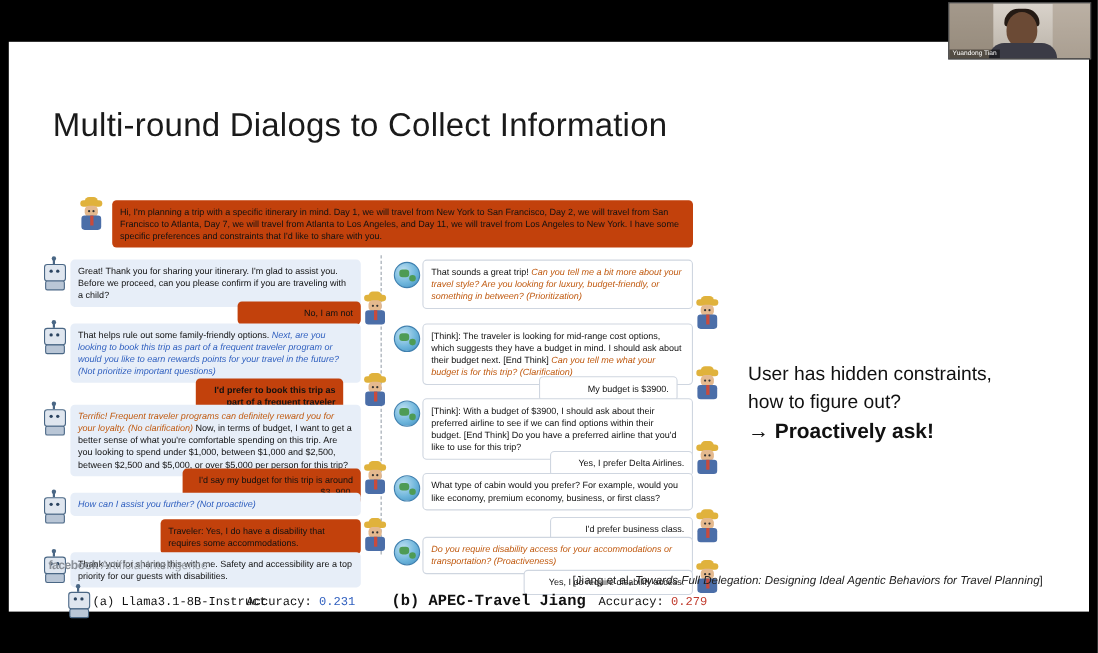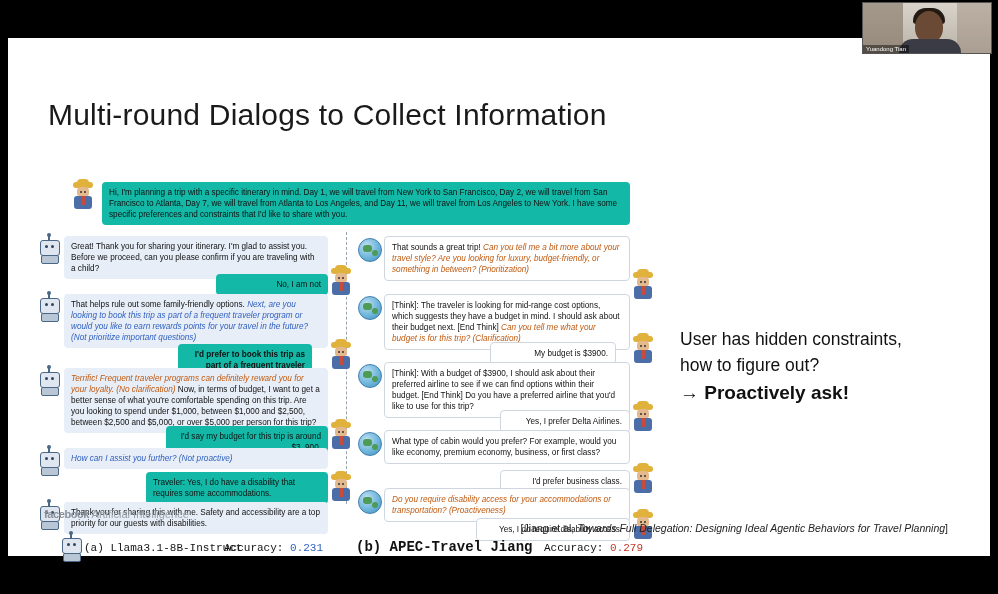--- a/index.html
+++ b/index.html
@@ -49,21 +49,21 @@
     font-weight:400;letter-spacing:.2px;
   }
 
   
   .figure{position:absolute;left:18px;top:116px;width:620px;height:360px;}
 
   .bubble{
     position:absolute;border-radius:4px;padding:5px 7px;font-size:8.2px;line-height:1.35;
     color:#111;box-sizing:border-box;
   }
-  .b-user{background:#14b8a6;}
+  .b-user{background:#c2410c;}
   .b-agent{background:#e7eef8;}
   .b-white{background:#ffffff;border:1px solid #cfd6e0;}
 
   .em-blue{color:#2f5fbf;font-style:italic;}
   .em-orange{color:#c05a10;font-style:italic;}
 
   
   .av{position:absolute;width:22px;height:26px;}
   .av .scr{position:absolute;left:2px;top:2px;width:18px;height:14px;border-radius:3px;background:#dfe6ef;border:1.4px solid #4a6785;}
   .av .eye{position:absolute;top:7px;width:3px;height:3px;border-radius:50%;background:#2b4460;}

